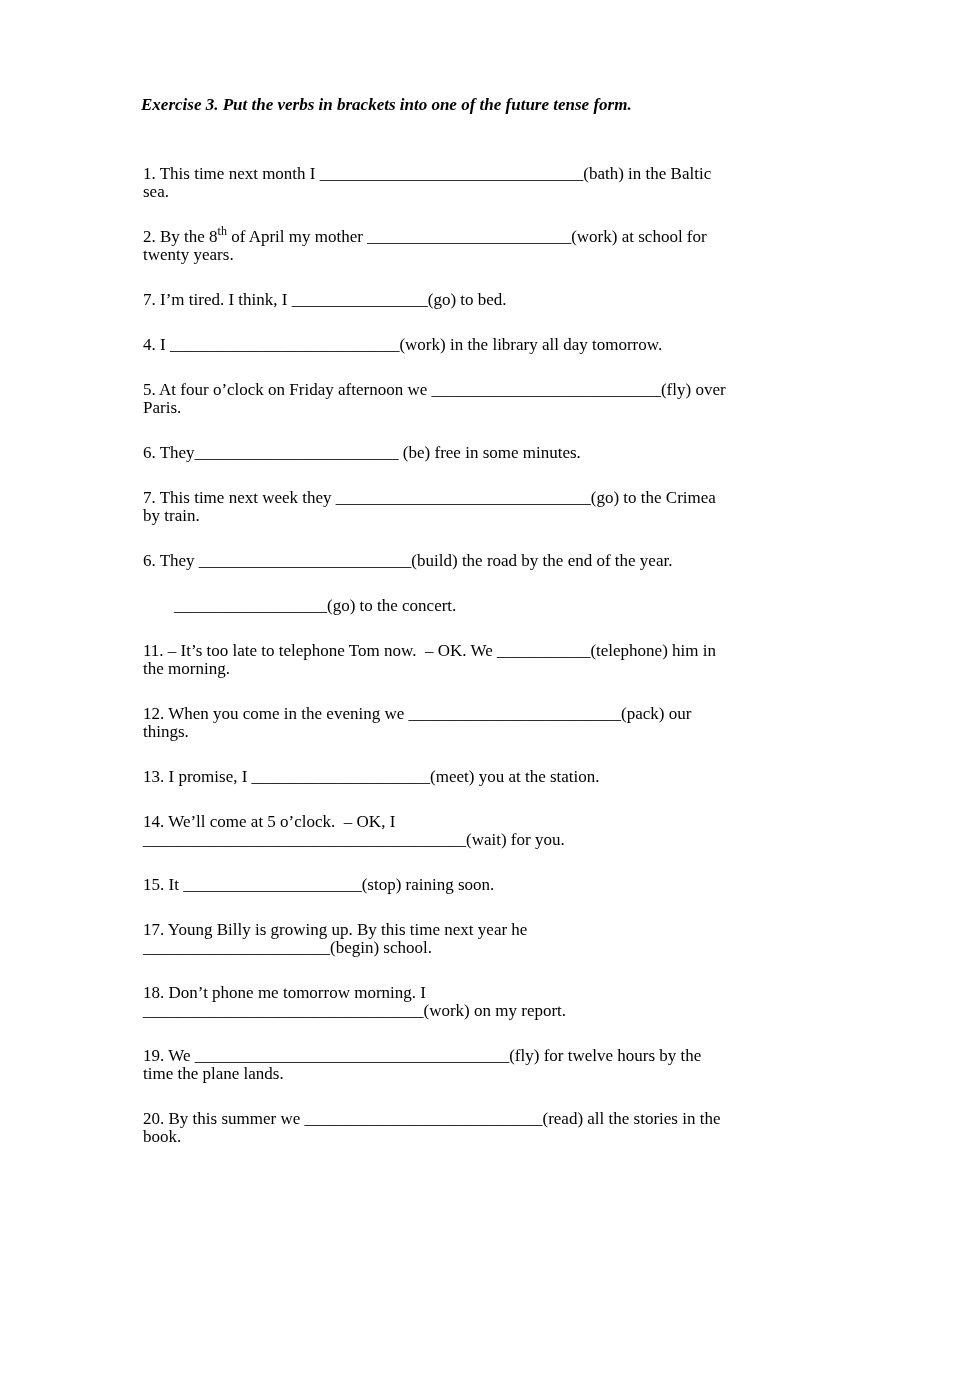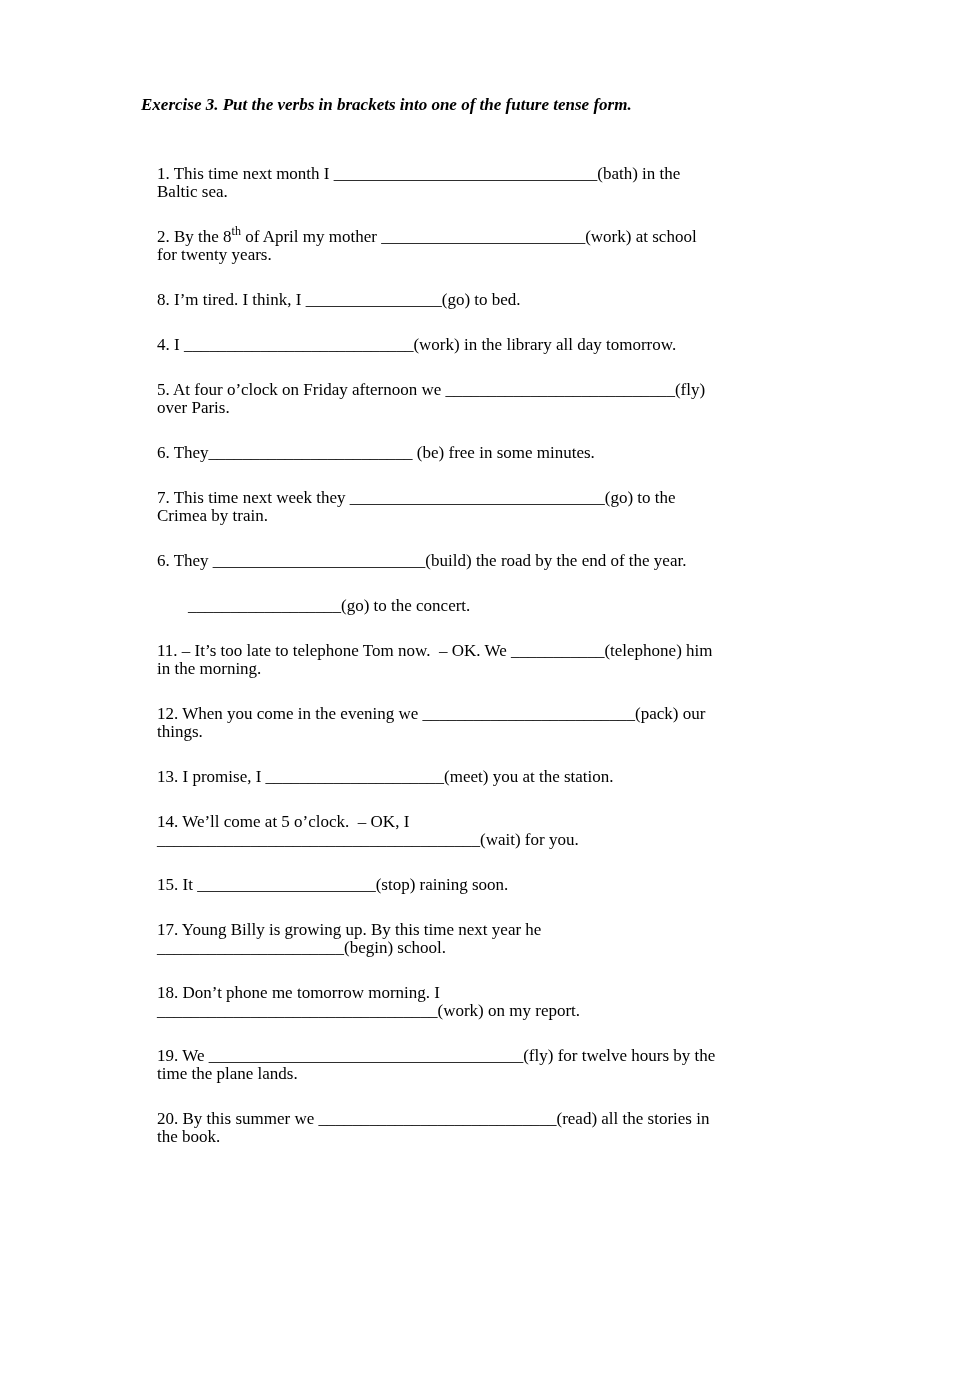--- a/index.html
+++ b/index.html
@@ -22,21 +22,21 @@
     padding: 95px 70px 40px 141px;
   }
   .title {
     font-size: 17px;
     font-weight: bold;
     font-style: italic;
     margin: 0 0 50px 0;
     line-height: 20px;
   }
   .lines {
-    margin: 16px;
+    margin: 2px;
   }
   .line {
     font-size: 17px;
     line-height: 18px;
     margin: 0 0 27px 0;
     white-space: pre-wrap;
   }
   .line.indent {
     padding-left: 31px;
     font-family: Liberation Serif, serif;
@@ -51,21 +51,21 @@
 
 <div class="page">
 
   <h1 class="title">Exercise 3. Put the verbs in brackets into one of the future tense form.</h1>
 
   <div class="lines">
     <p class="line">1. This time next month I _______________________________(bath) in the Baltic sea.</p>
 
     <p class="line"><span>2. By the 8</span><sup>th</sup><span> of April my mother ________________________(work) at school for twenty years.</span></p>
 
-    <p class="line">8. I’m tired. I think, I ________________(go) to bed.</p>
+    <p class="line">7. I’m tired. I think, I ________________(go) to bed.</p>
     <p class="line">4. I ___________________________(work) in the library all day tomorrow.</p>
     <p class="line">5. At four o’clock on Friday afternoon we ___________________________(fly) over Paris.</p>
     <p class="line">6. They________________________ (be) free in some minutes.</p>
     <p class="line">7. This time next week they ______________________________(go) to the Crimea by train.</p>
     <p class="line">6. They _________________________(build) the road by the end of the year.</p>
     <p class="line indent">__________________(go) to the concert.</p>
     <p class="line">11. – It’s too late to telephone Tom now.  – OK. We ___________(telephone) him in the morning.</p>
     <p class="line">12. When you come in the evening we _________________________(pack) our things.</p>
     <p class="line">13. I promise, I _____________________(meet) you at the station.</p>
     <p class="line">14. We’ll come at 5 o’clock.  – OK, I ______________________________________(wait) for you.</p>

